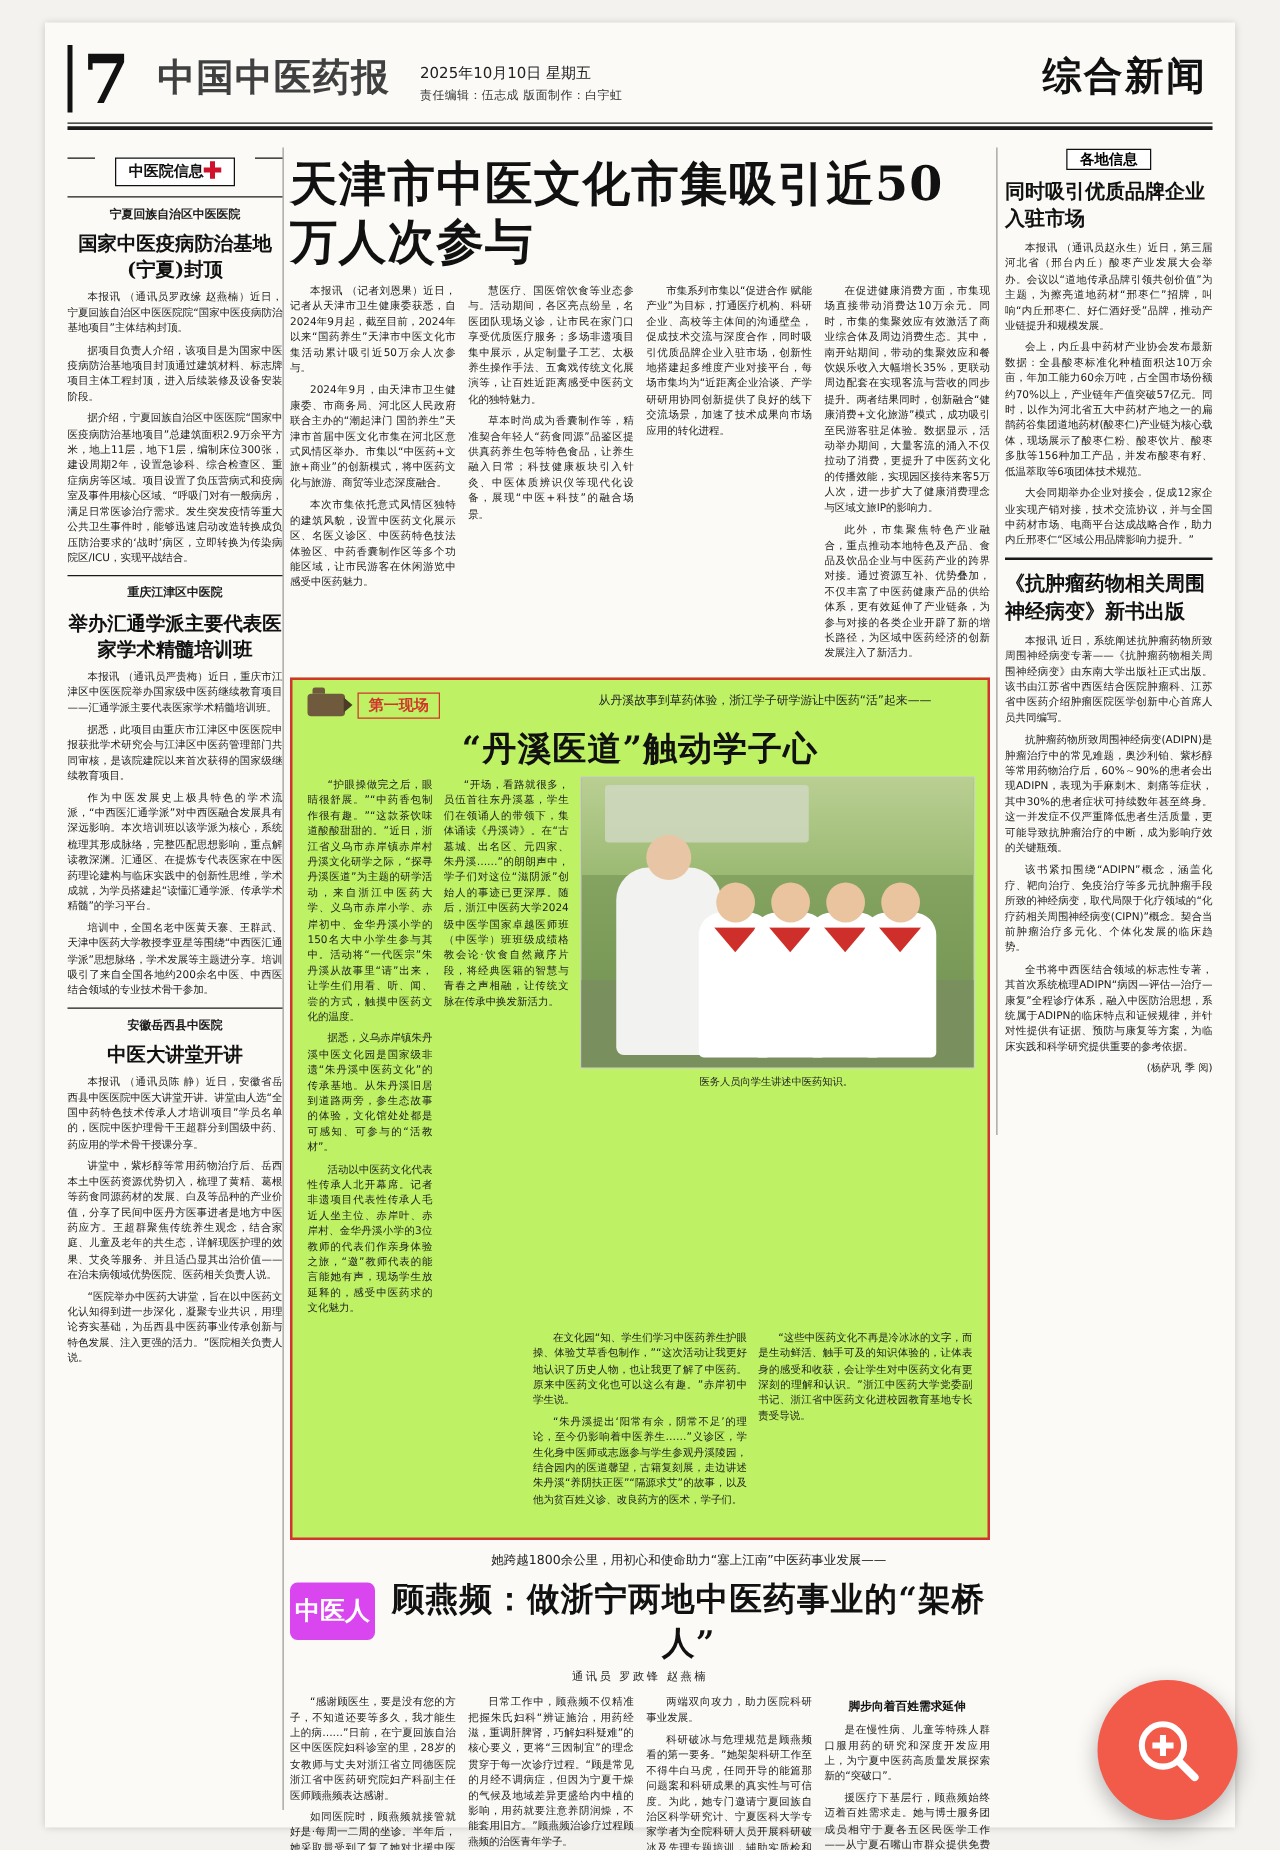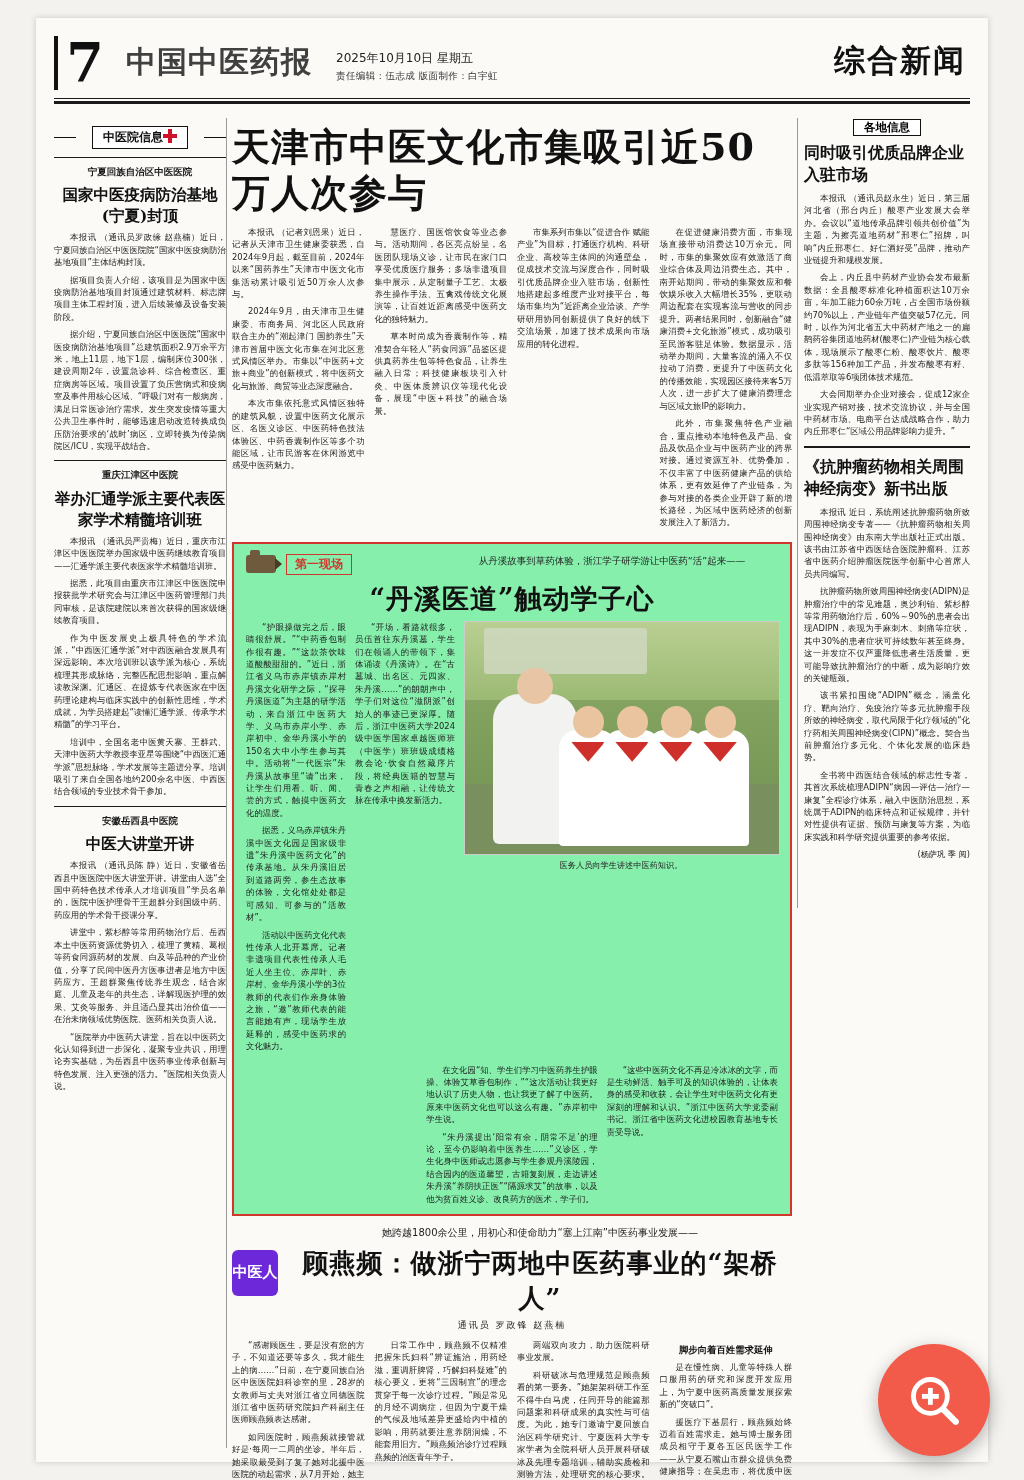--- a/index.html
+++ b/index.html
@@ -50,37 +50,37 @@
   .lead-cols .c{flex:1;}
   .body-text{font-size:8.4px;line-height:12.4px;color:#1c1c1c;text-align:justify;
     font-family:"DejaVu Sans","Liberation Sans",sans-serif;}
   .body-text p{margin:0 0 5px 0;text-indent:16px;}
   
   .tag-box{
     display:inline-block;border:1px solid #111;padding:2px 10px;font-size:12px;
     font-weight:bold;background:#fff;color:#111;
     font-family:"DejaVu Serif","Liberation Serif",serif;
   }
-  .tag-row{display:flex;align-items:center;gap:16px;margin:10px 0 6px 0;}
+  .tag-row{display:flex;gap:16px;margin:10px 0 6px 0;}
   .tag-line{flex:1;height:1px;background:#111;}
   .sub-head{
     font-family:"DejaVu Serif","Liberation Serif",serif;
     font-weight:bold;font-size:15.5px;line-height:21px;color:#111;margin:6px 0 5px 0;
   }
   .hr-thin{height:1px;background:#1a1a1a;margin:8px 0;}
   .hr-thick{height:2px;background:#1a1a1a;margin:8px 0;}
   
   .cross{display:inline-block;width:14px;height:14px;position:relative;vertical-align:-2px;}
   .cross:before,.cross:after{content:"";position:absolute;background:#d0112b;}
   .cross:before{left:5px;top:0;width:4px;height:14px;}
   .cross:after{left:0;top:5px;width:14px;height:4px;}
   
   .feature{
-    position:relative;border:2.5px solid #d2352c;padding:10px 12px 4px 12px;margin-top:8px;
-    background:#86efac;
+    position:relative;border:2.5px solid #d2352c;padding:10px 12px 20px 12px;margin-top:8px;
+    background:#bef264;
   }
   .feature-tag{
     display:inline-block;border:1.5px solid #d2352c;color:#d2352c;font-weight:bold;
     font-size:12px;padding:1px 8px;font-family:"DejaVu Serif","Liberation Serif",serif;
     vertical-align:middle;
   }
   .cam{
     display:inline-block;width:30px;height:18px;background:#6f5a3e;border-radius:3px;
     position:relative;vertical-align:middle;margin-right:5px;
   }
@@ -103,23 +103,23 @@
   .photo .ground{position:absolute;left:0;bottom:0;right:0;height:70px;background:#7a8f5e;}
   .photo .doc{position:absolute;left:9%;bottom:10px;width:84px;height:150px;background:#f2f2f0;border-radius:26px 26px 6px 6px;}
   .photo .doc:after{content:"";position:absolute;left:24px;top:-26px;width:36px;height:36px;border-radius:50%;background:#e8c6a5;}
   .photo .kid{position:absolute;bottom:8px;width:58px;height:116px;background:#fff;border-radius:18px 18px 4px 4px;}
   .photo .kid:after{content:"";position:absolute;left:14px;top:-24px;width:31px;height:32px;border-radius:50%;background:#e9c49f;}
   .photo .kid:before{content:"";position:absolute;left:12px;top:12px;width:34px;height:20px;background:#cf2f2a;clip-path:polygon(0 0,100% 0,50% 100%);}
   .photo .k1{left:30%;} .photo .k2{left:44%;} .photo .k3{left:58%;} .photo .k4{left:72%;}
   .photo-cap{font-size:8.2px;color:#222;text-align:center;margin-top:4px;line-height:12px;}
   
   .rndtag{
-    width:46px;height:46px;background:#6d28d9;color:#fff;border-radius:6px;
+    width:68px;height:46px;background:#d946ef;color:#fff;border-radius:6px;
     font-family:"DejaVu Serif","Liberation Serif",serif;font-weight:bold;
-    font-size:15px;line-height:15px;display:flex;align-items:center;justify-content:center;
+    font-size:20px;line-height:15px;display:flex;align-items:center;justify-content:center;
     text-align:center;flex:0 0 auto;
   }
   .feat2-kicker{font-size:10px;color:#222;text-align:center;line-height:14px;}
   .feat2-title{
     font-family:"DejaVu Serif","Liberation Serif",serif;
     font-size:26px;font-weight:bold;text-align:center;color:#111;margin:6px 0 3px 0;letter-spacing:1px;
   }
   .feat2-byline{text-align:center;font-size:9px;color:#222;margin-bottom:7px;letter-spacing:2px;}
   .cols4{display:flex;gap:10px;}
   .cols4 .c{flex:1;}

